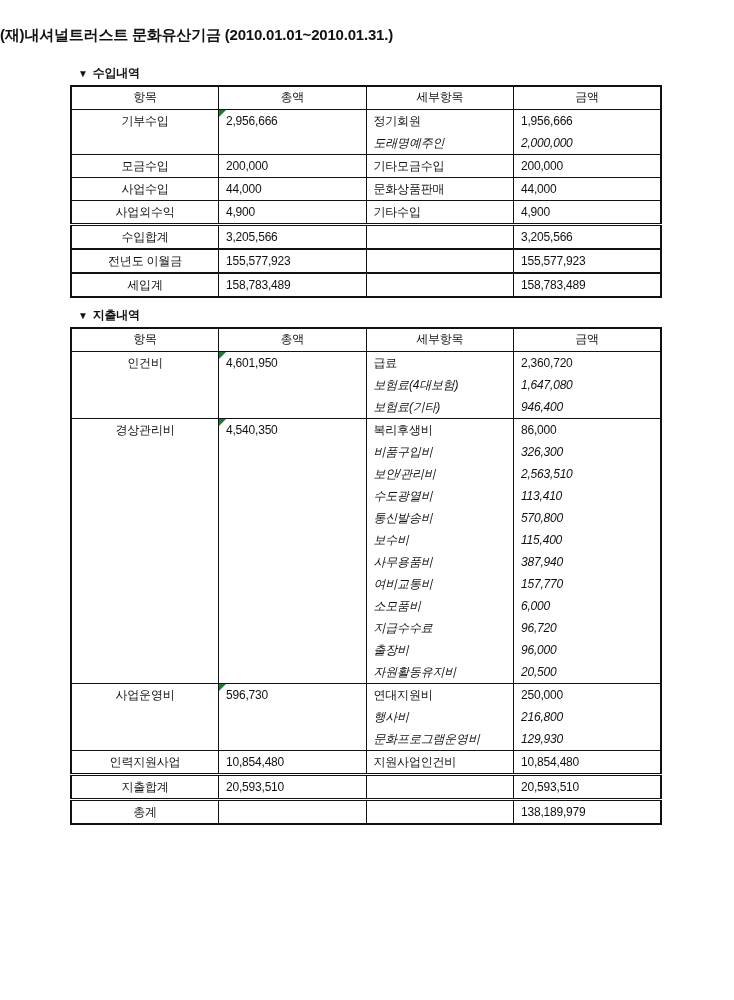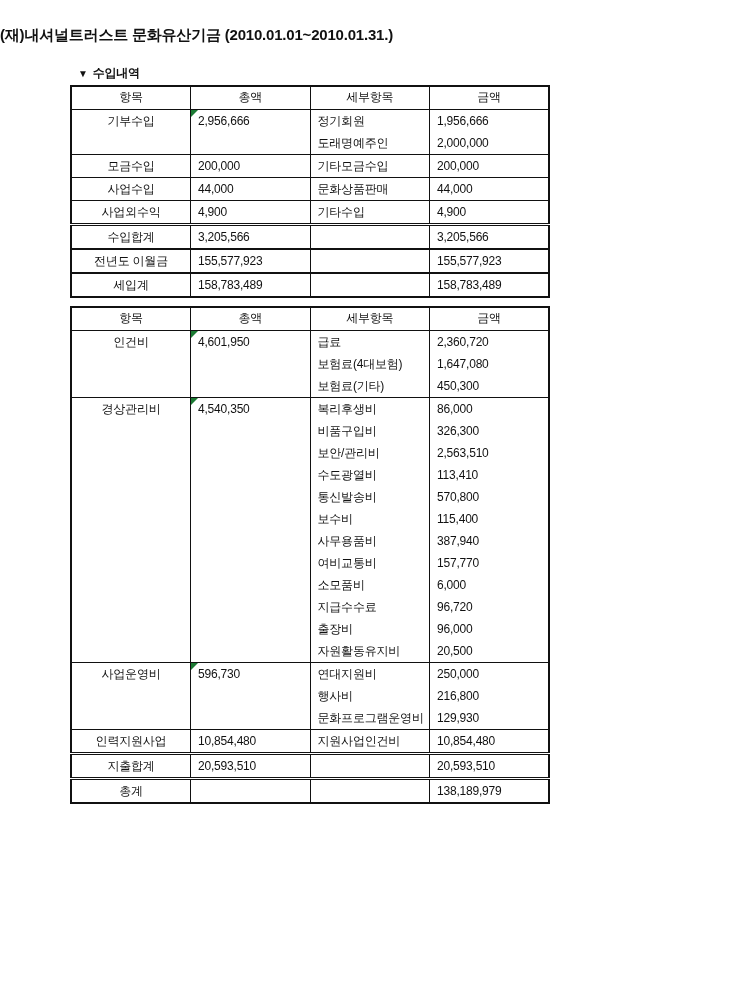--- a/index.html
+++ b/index.html
@@ -11,35 +11,35 @@
   .page-title{
     position:absolute;top:26px;left:0;width:100%;
     text-align:left;font-size:15px;font-weight:bold;letter-spacing:-0.2px;
   }
   .sec{position:absolute;left:70px;width:592px;}
   .sec-income{top:64px;}
   .sec-expense{top:306px;}
   .sec-label{font-size:12px;font-weight:bold;height:14px;line-height:19px;margin:0 0 7px 8px;letter-spacing:-0.2px;}
   .sec-label .tri{font-size:10px;margin-right:5px;}
   table.grid{
-    border-collapse:collapse;table-layout:fixed;width:480px;
+    border-collapse:collapse;table-layout:fixed;width:592px;
     border:2px solid #111;font-size:12px;
   }
   table.grid th{
     height:23px;font-weight:normal;text-align:center;letter-spacing:-0.2px;
     border:1px solid #111;padding:0 4px;box-sizing:border-box;
   }
   table.grid td{
     height:22px;line-height:22px;padding:0 7px;box-sizing:border-box;
     border-left:1px solid #111;border-right:1px solid #111;
     border-top:1px solid #111;border-bottom:none;
     vertical-align:top;white-space:nowrap;overflow:hidden;letter-spacing:-0.2px;
   }
   .t-expense td{height:21.8px;line-height:21.8px;}
-  tr.group-cont td{border-top:none;}
+  tr.group-cont td{border-top:none;font-style:italic;}
   td.c-item{text-align:center;}
   td.c-total,td.c-amount{text-align:left;}
   td.c-total{position:relative;}
   tr.summary td{font-weight:normal;}
   tr.b-double td{border-top:3px double #111;}
   tr.b-single td{border-top:2px solid #111;margin-top:28px;}
   .corner-marker{
     position:absolute;left:0;top:0;width:0;height:0;
     border-top:7px solid #1b7a33;border-right:7px solid transparent;
   }
@@ -107,20 +107,23 @@
           <td class="c-item">세입계</td>
           <td class="c-total">158,783,489</td>
           <td class="c-detail"></td>
           <td class="c-amount">158,783,489</td>
         </tr>
       </tbody>
     </table>
 </section>
 
 <section class="sec sec-expense">
+  <div class="sec-label">
+    <span class="tri">▼</span><span>지출내역</span>
+  </div>
   <table class="grid t-expense">
       <thead>
         <tr>
           <th>항목</th>
           <th>총액</th>
           <th>세부항목</th>
           <th>금액</th>
         </tr>
       </thead>
       <tbody>
@@ -129,21 +132,21 @@
           <td class="c-total" rowspan="3"><span class="corner-marker"></span>4,601,950</td>
           <td class="c-detail">급료</td>
           <td class="c-amount">2,360,720</td>
         </tr>
         <tr class="group-cont">
           <td class="c-detail">보험료(4대보험)</td>
           <td class="c-amount">1,647,080</td>
         </tr>
         <tr class="group-cont">
           <td class="c-detail">보험료(기타)</td>
-          <td class="c-amount">450,300</td>
+          <td class="c-amount">946,400</td>
         </tr>
         <tr class="group-start">
           <td class="c-item" rowspan="12">경상관리비</td>
           <td class="c-total" rowspan="12"><span class="corner-marker"></span>4,540,350</td>
           <td class="c-detail">복리후생비</td>
           <td class="c-amount">86,000</td>
         </tr>
         <tr class="group-cont">
           <td class="c-detail">비품구입비</td>
           <td class="c-amount">326,300</td>

